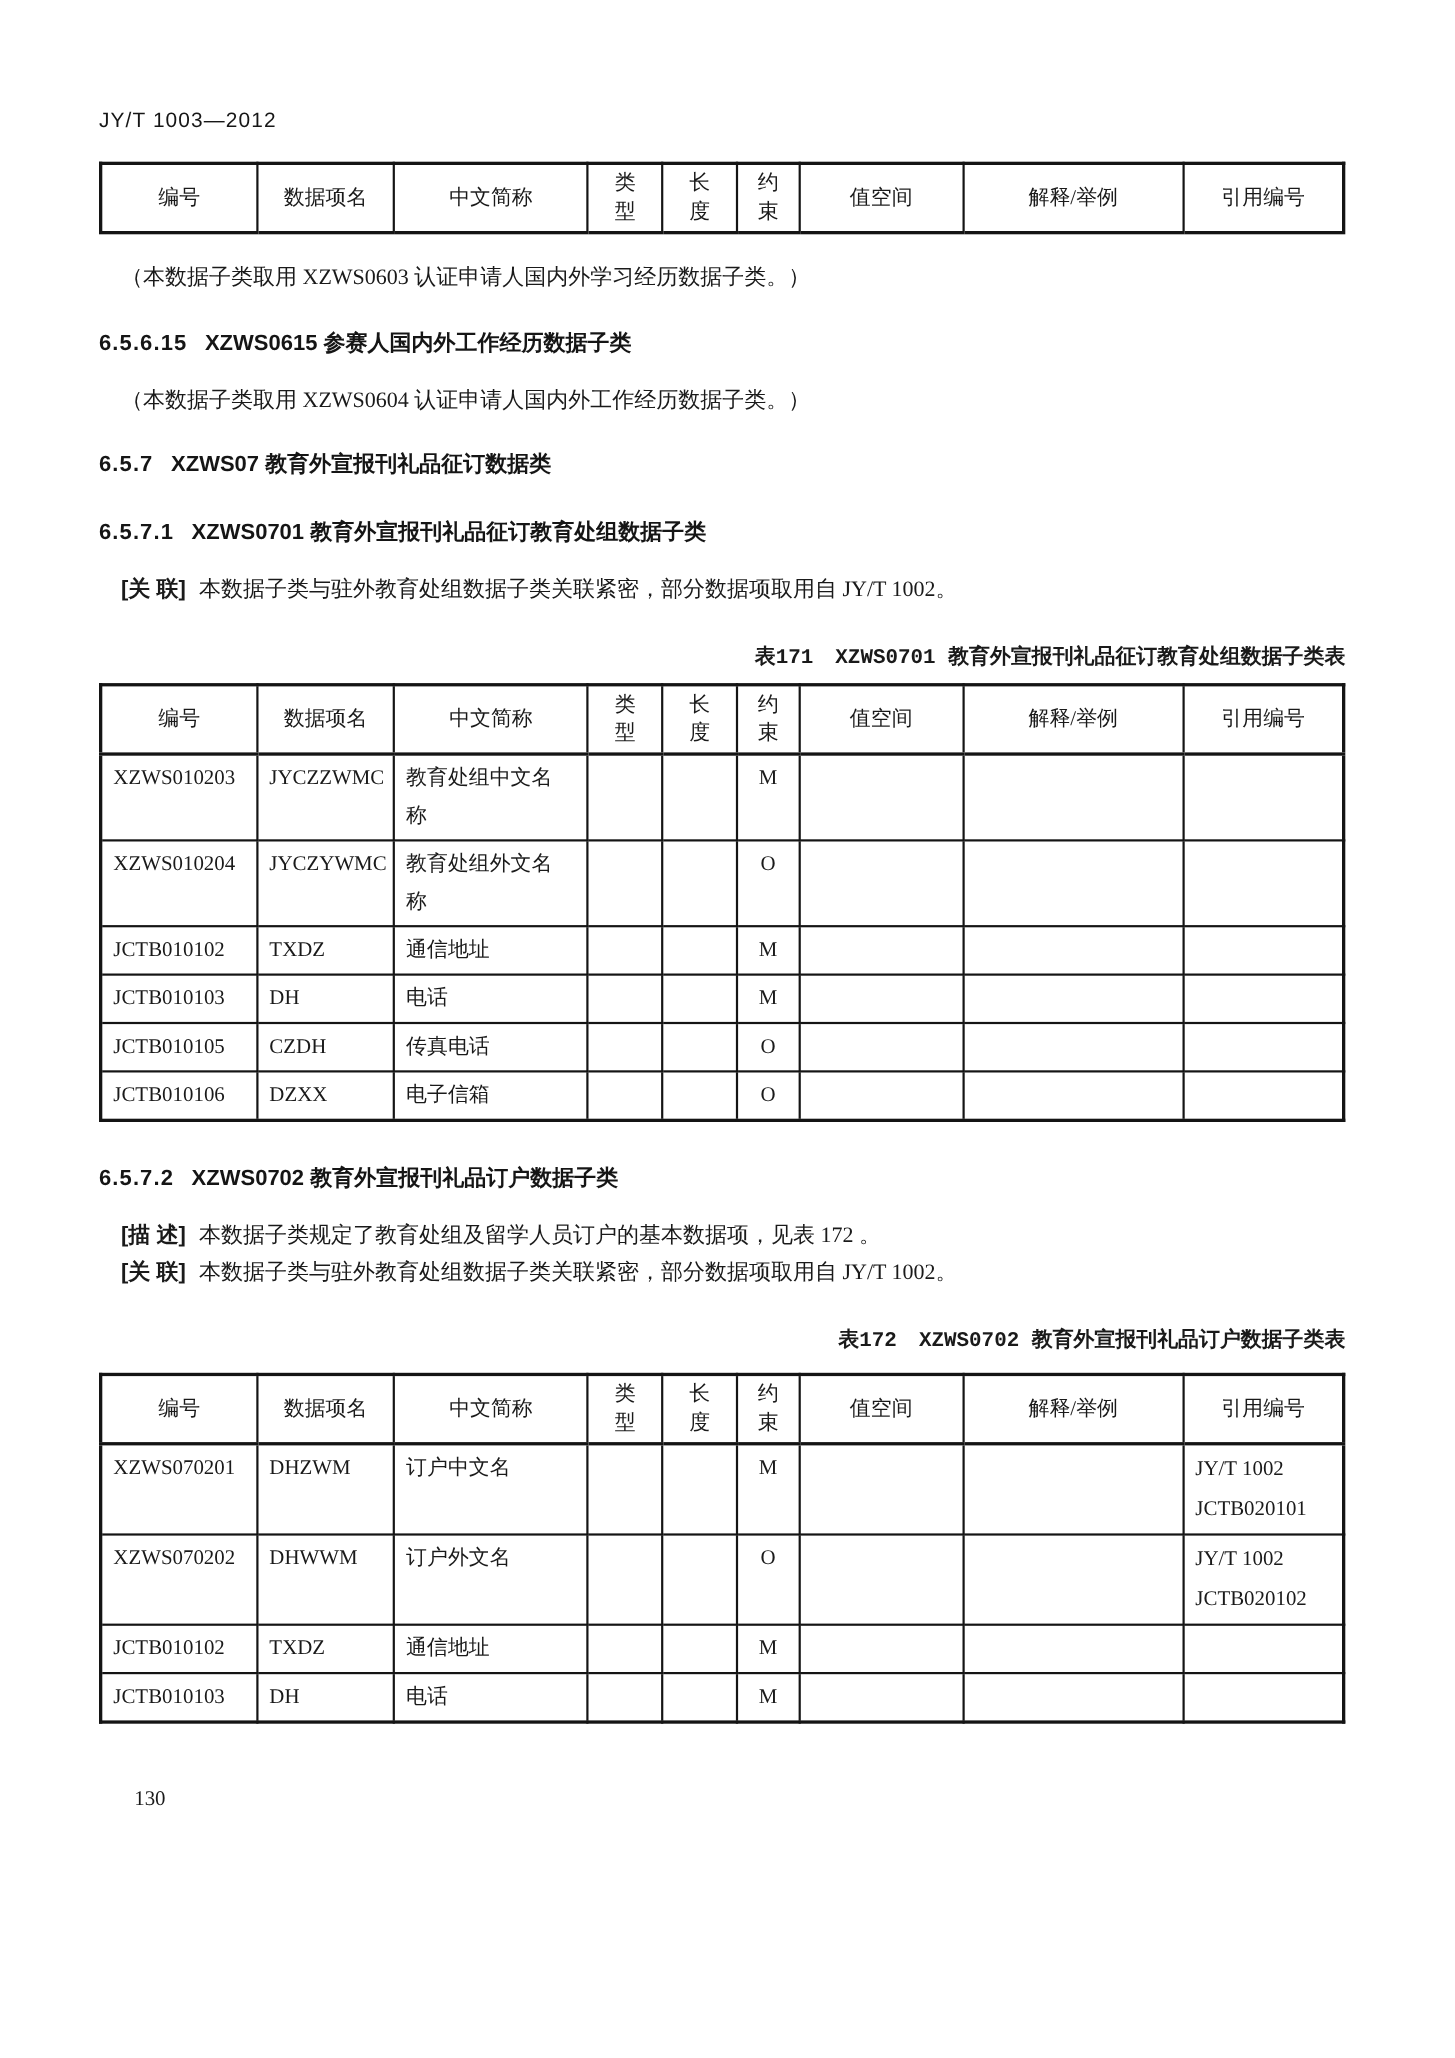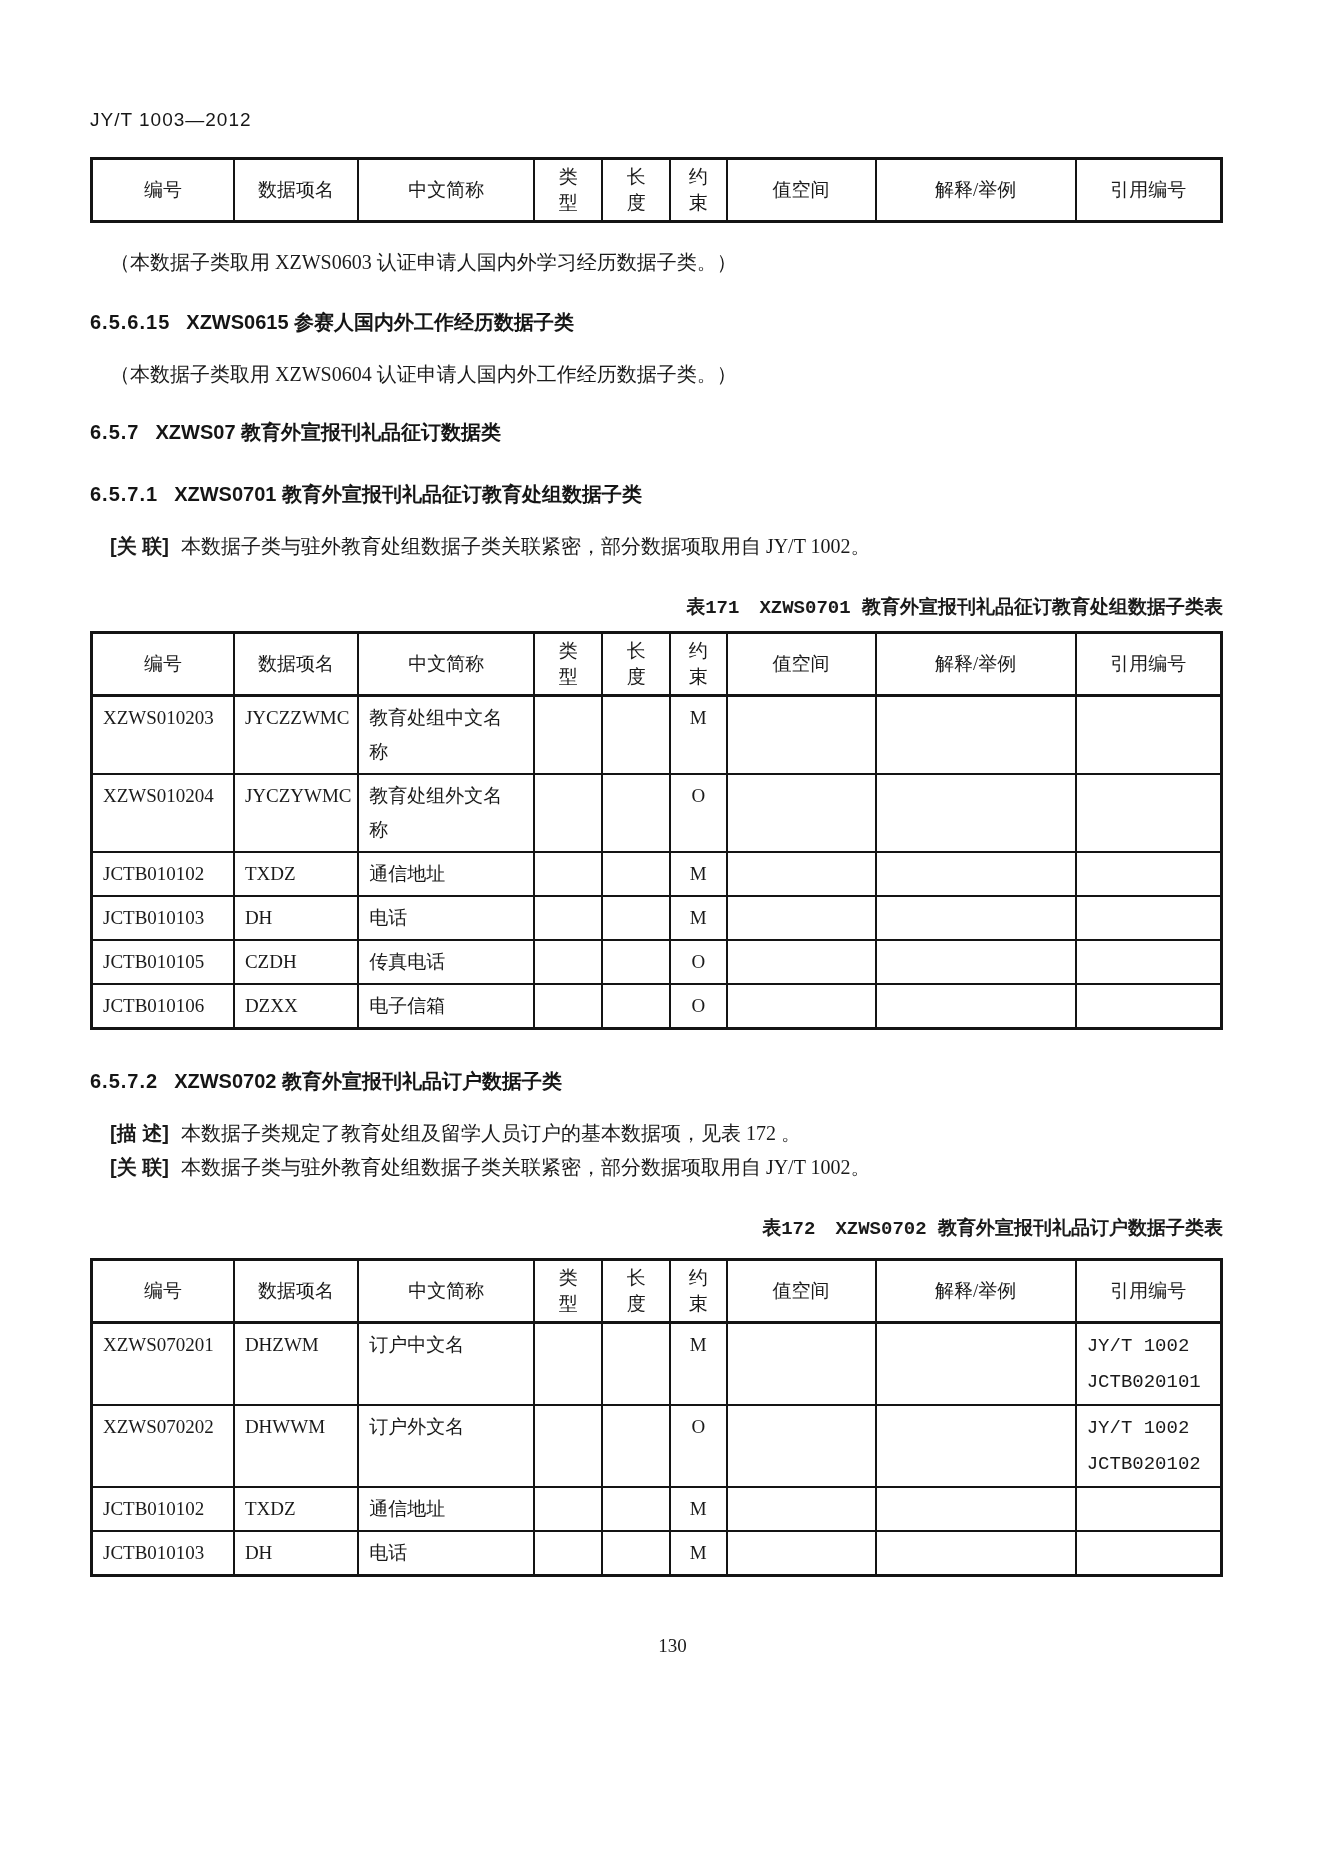--- a/index.html
+++ b/index.html
@@ -4,23 +4,23 @@
 <style>
   html,body{margin:0;padding:0;background:#ffffff;}
   body{
     width:1323px;height:1871px;position:relative;
     color:#1a1a1a;
     font-family:"Liberation Serif","DejaVu Serif",serif;
     font-size:19px;
   }
   .page{padding:0 100px 0 90px;box-sizing:border-box;width:1323px;}
   .doc-code{
-    padding-top:109px;
+    padding-top:79px;
     font-family:"Liberation Sans","DejaVu Sans",sans-serif;
-    font-size:19px;letter-spacing:1px;color:#161616;
+    font-size:19px;letter-spacing:1px;color:#161616;margin-top:20px;
   }
   table{
     border-collapse:collapse;width:100%;table-layout:fixed;
     border:3px solid #141414;
   }
   th,td{
     border:2px solid #141414;
     padding:4px 10px;
     font-size:19px;
     overflow:hidden;
@@ -54,23 +54,23 @@
   .dr-label{
     font-family:"Liberation Sans","DejaVu Sans",sans-serif;
     font-weight:bold;margin-right:12px;white-space:pre;
   }
   .caption{
     margin-top:32px;text-align:right;
     font-family:Liberation Mono, monospace;
     font-weight:bold;font-size:19px;line-height:26px;
   }
   .caption .cap-label{margin-right:20px;}
-  .ref-cell div{line-height:36px;font-family:Liberation Mono, monospace;}
+  .ref-cell div{line-height:36px;}
   .page-num{
-    margin-top:58px;padding-left:32px;font-size:19px;color:#1a1a1a;text-align:center;
+    margin-top:58px;padding-left:32px;font-size:19px;color:#1a1a1a;
   }
 </style>
 </head>
 <body>
 
 <div class="page">
 
   <div class="doc-code">JY/T 1003—2012</div>
 
   <table class="t0">

